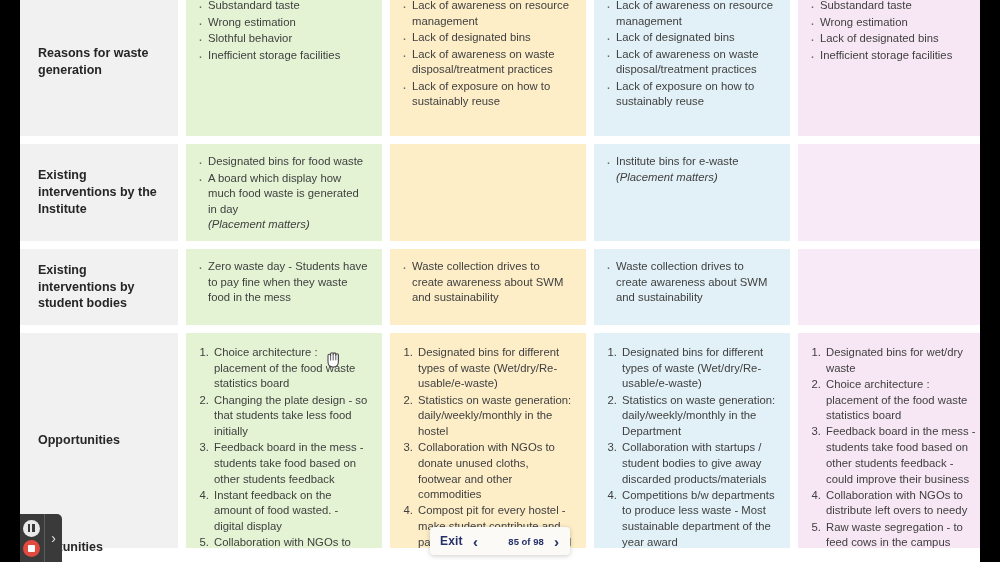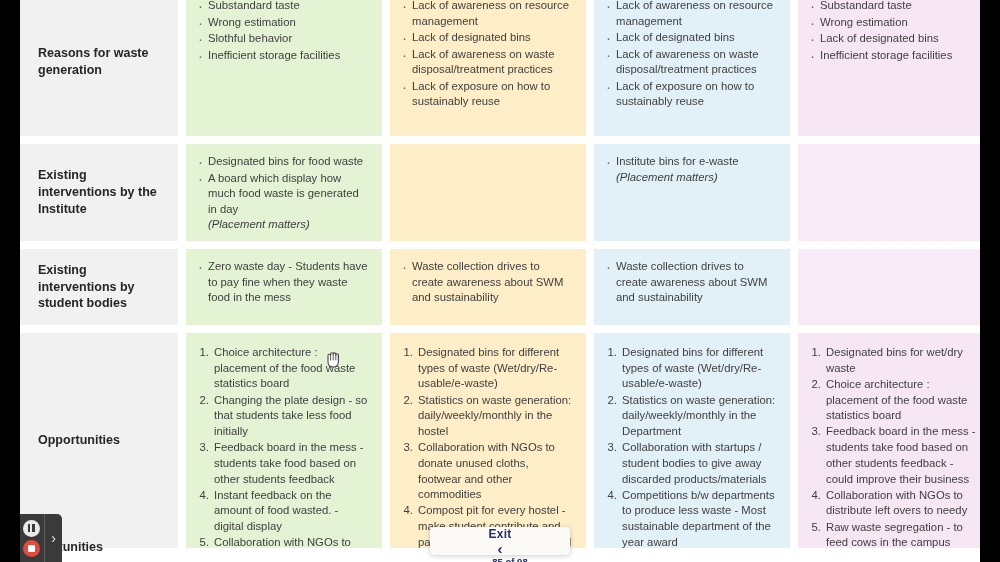--- a/index.html
+++ b/index.html
@@ -110,21 +110,20 @@
     width: 140px;
     background: #fbfaf6;
     border-radius: 4px;
     box-shadow: 0 1px 5px rgba(0,0,0,0.20);
     display: flex;
     align-items: center;
     justify-content: space-between;
     padding: 0 10px;
     z-index: 30;
     color: #24306b;
-    flex-direction: column;
   }
   .navbar .exit {
     font-size: 12px;
     font-weight: bold;
     letter-spacing: .2px;
     color: #24306b;
     cursor: pointer;
   }
   .navbar .chev {
     font-size: 15px;

